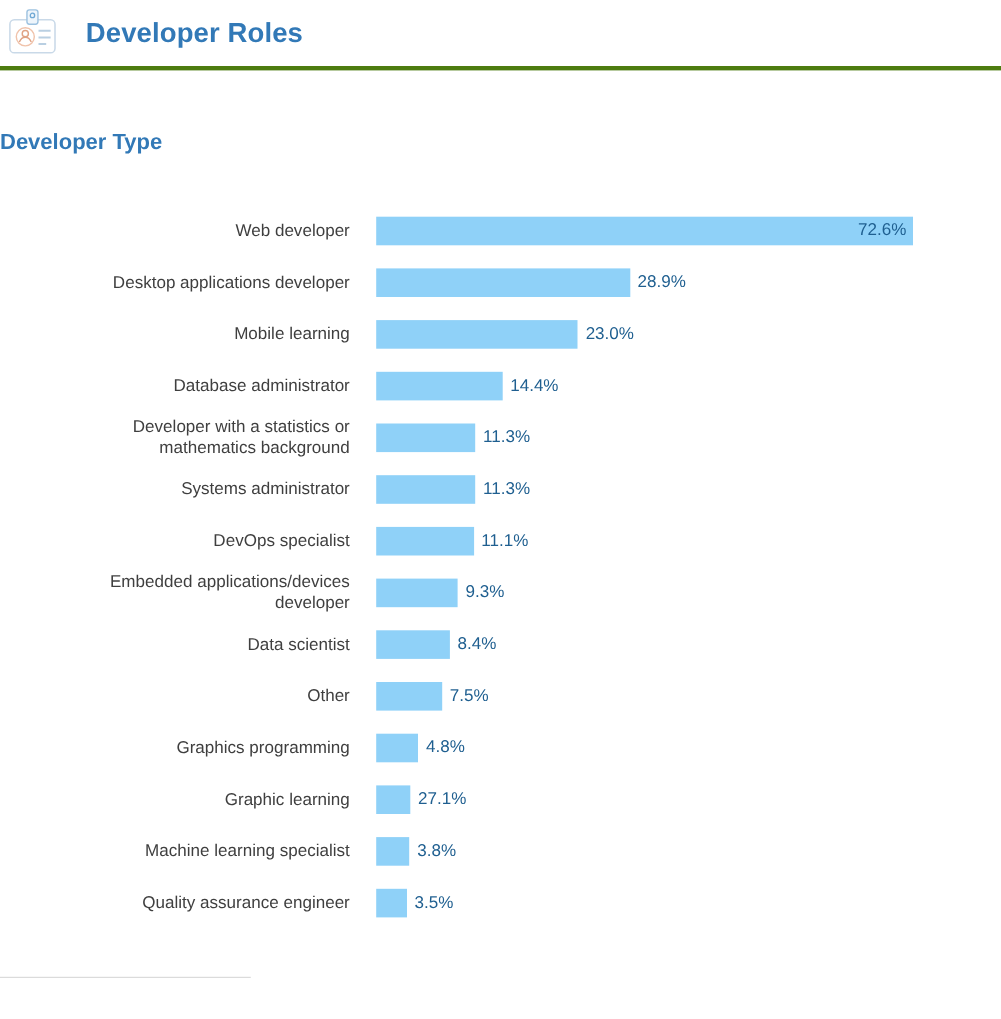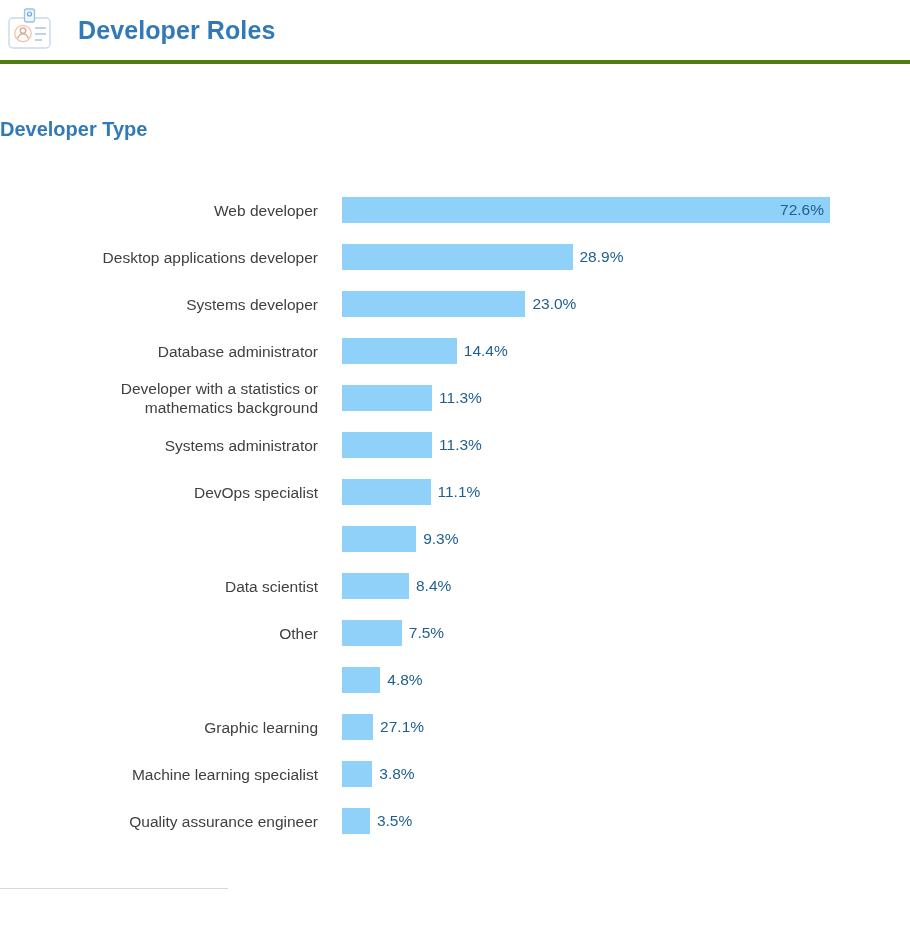--- a/index.html
+++ b/index.html
@@ -153,21 +153,21 @@
       </div>
     </div>
     <div class="row">
       <div class="row-label">Desktop applications developer</div>
       <div class="bar-wrap">
         <div class="bar" style="width: 230.5px;"></div>
         <span class="bar-value">28.9%</span>
       </div>
     </div>
     <div class="row">
-      <div class="row-label">Systems developer</div>
+      <div class="row-label">Mobile learning</div>
       <div class="bar-wrap">
         <div class="bar" style="width: 183.4px;"></div>
         <span class="bar-value">23.0%</span>
       </div>
     </div>
     <div class="row">
       <div class="row-label">Database administrator</div>
       <div class="bar-wrap">
         <div class="bar" style="width: 114.8px;"></div>
         <span class="bar-value">14.4%</span>
@@ -189,40 +189,43 @@
       </div>
     </div>
     <div class="row">
       <div class="row-label">DevOps specialist</div>
       <div class="bar-wrap">
         <div class="bar" style="width: 88.5px;"></div>
         <span class="bar-value">11.1%</span>
       </div>
     </div>
     <div class="row">
+      <div class="row-label">Embedded applications/devices
+developer</div>
       <div class="bar-wrap">
         <div class="bar" style="width: 74.2px;"></div>
         <span class="bar-value">9.3%</span>
       </div>
     </div>
     <div class="row">
       <div class="row-label">Data scientist</div>
       <div class="bar-wrap">
         <div class="bar" style="width: 67px;"></div>
         <span class="bar-value">8.4%</span>
       </div>
     </div>
     <div class="row">
       <div class="row-label">Other</div>
       <div class="bar-wrap">
         <div class="bar" style="width: 59.8px;"></div>
         <span class="bar-value">7.5%</span>
       </div>
     </div>
     <div class="row">
+      <div class="row-label">Graphics programming</div>
       <div class="bar-wrap">
         <div class="bar" style="width: 38.3px;"></div>
         <span class="bar-value">4.8%</span>
       </div>
     </div>
     <div class="row">
       <div class="row-label">Graphic learning</div>
       <div class="bar-wrap">
         <div class="bar" style="width: 31.1px;"></div>
         <span class="bar-value">27.1%</span>

